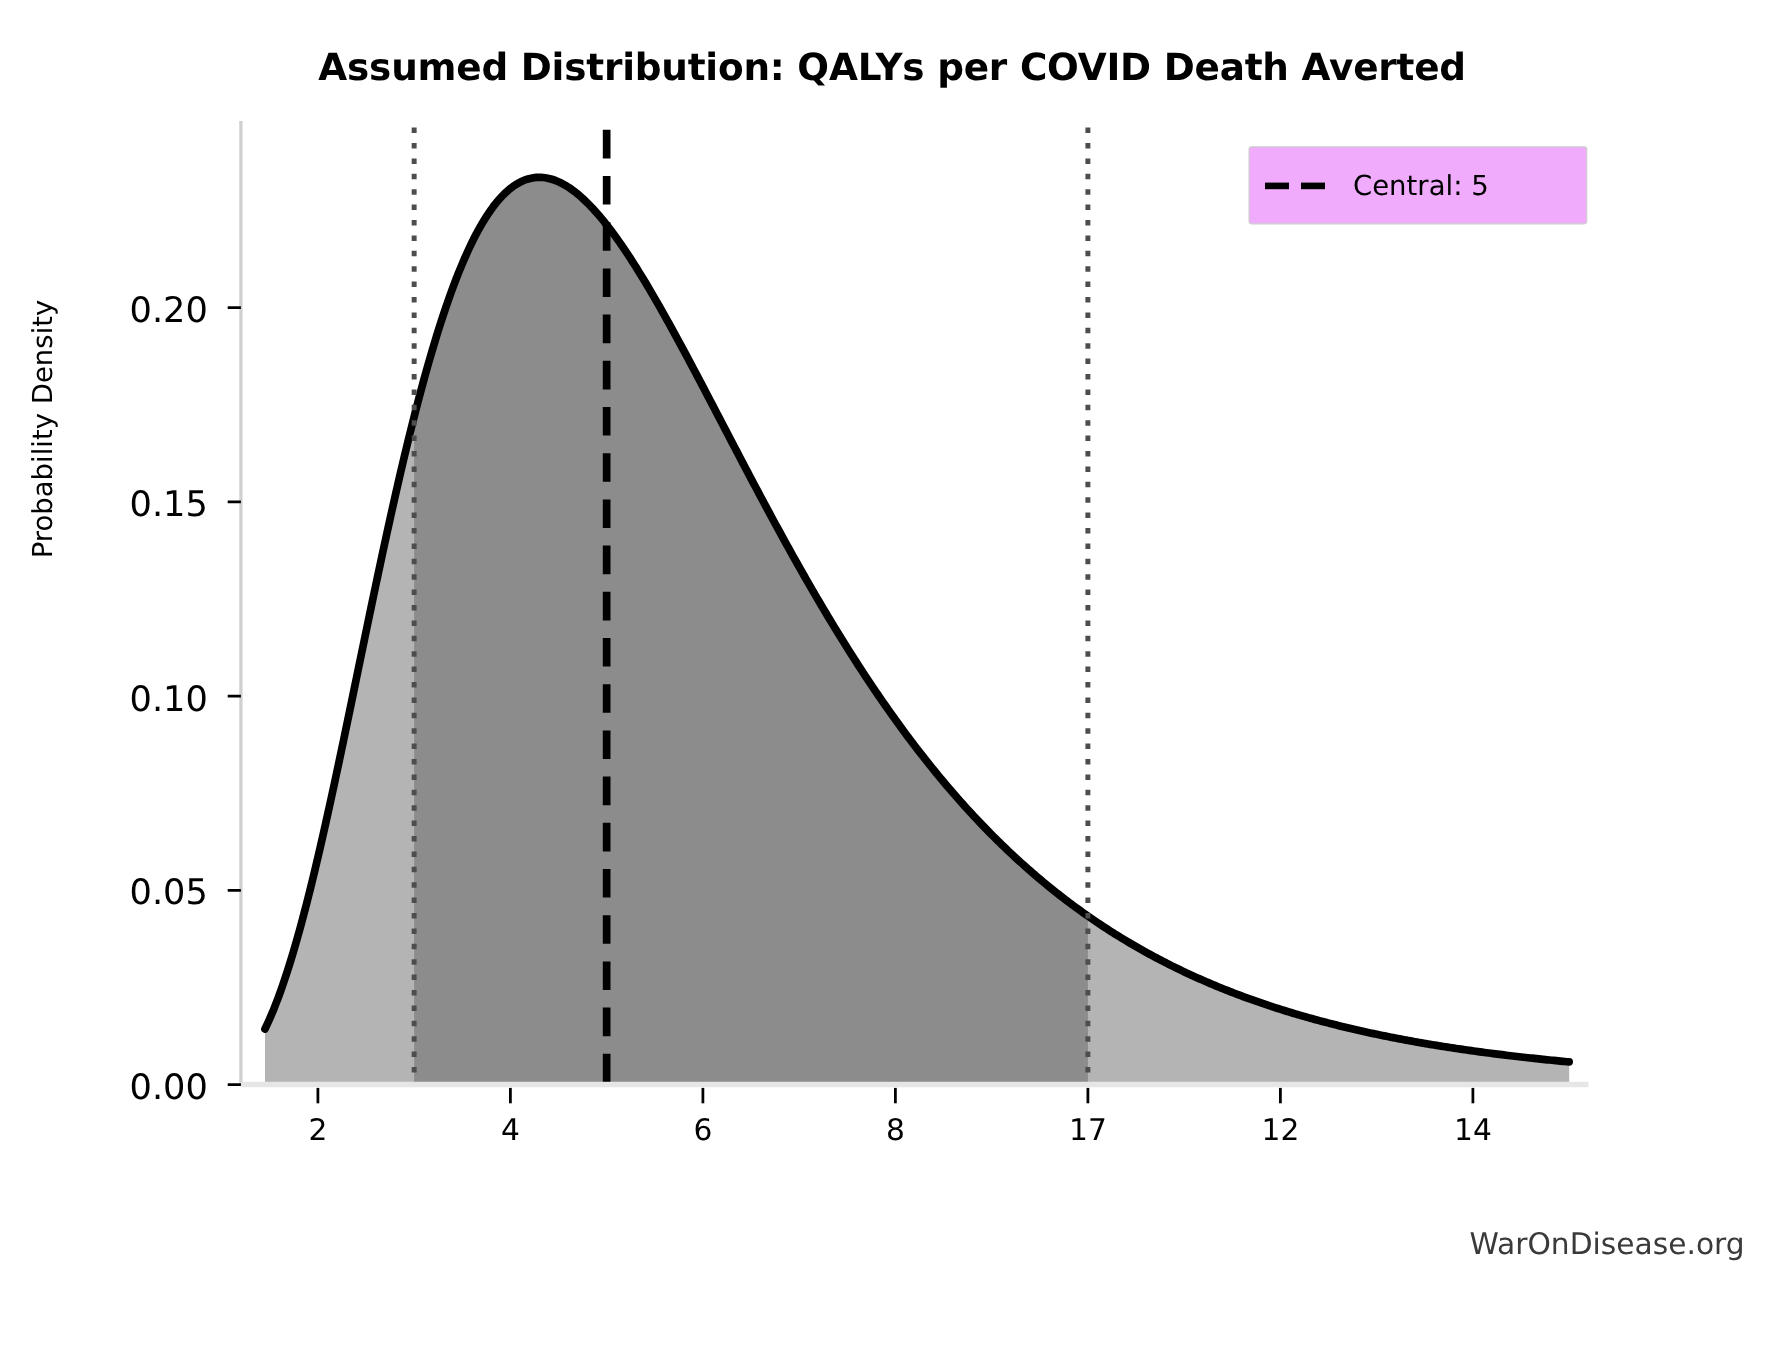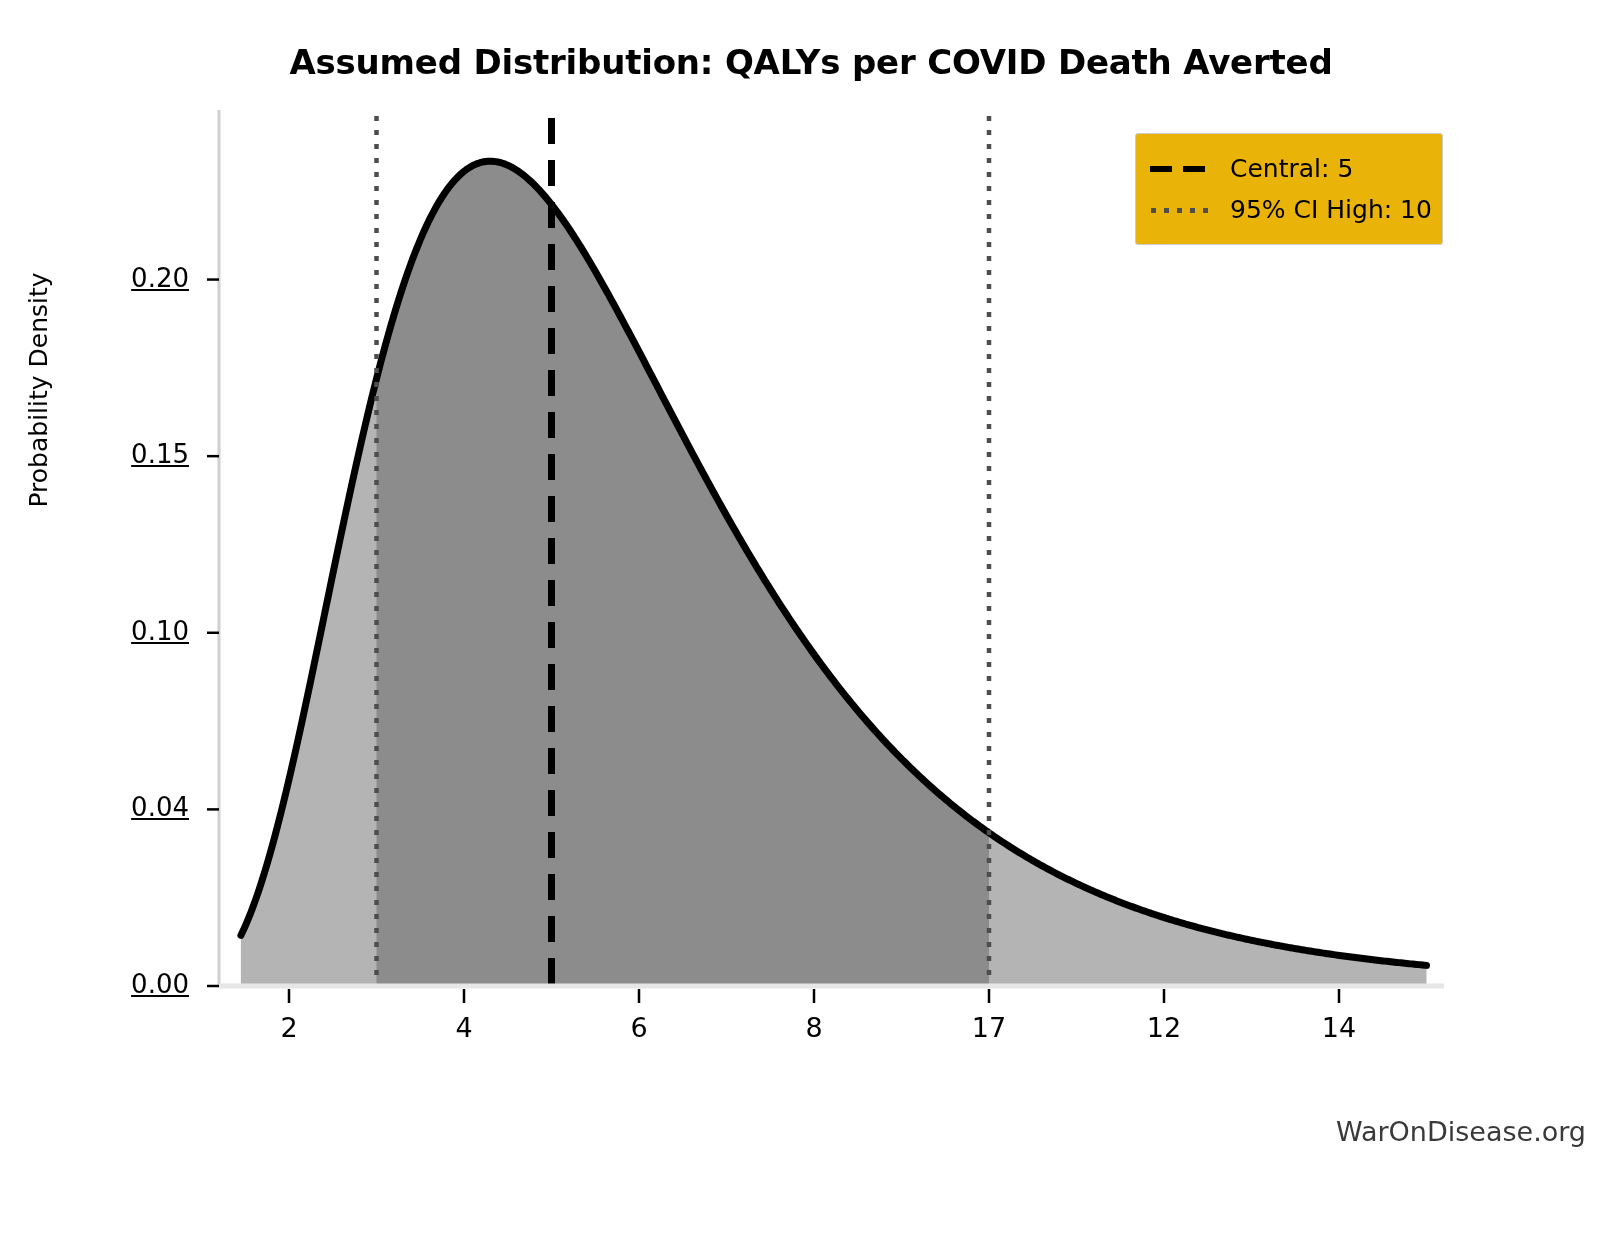--- a/index.html
+++ b/index.html
@@ -49,24 +49,23 @@
     left: 215px;
     top: 1082px;
     width: 1190px;
     text-align: center;
     font-size: 27px;
     color: #000000;
   }
   .ytick-label {
     position: absolute;
     text-align: right;
-    font-size: 26px;
+    font-size: 32px;
     color: #000000;
     width: 110px;
-    text-decoration: underline;
   }
   .xtick-label {
     position: absolute;
     text-align: center;
     font-size: 27px;
     color: #000000;
     width: 80px;
   }
   .watermark {
     position: absolute;
@@ -77,21 +76,21 @@
     text-align: right;
   }
   .legend-box {
     position: absolute;
     left: 1131px;
     top: 133px;
     width: 308px;
     box-sizing: border-box;
     border: 1.2px solid #cccccc;
     border-radius: 3px;
-    background: #eab308;
+    background: #f0abfc;
     padding: 14px 12px 14px 14px;
   }
   .legend-row {
     display: flex;
     align-items: center;
     height: 41px;
   }
   .legend-swatch {
     width: 62px;
     height: 20px;
@@ -164,40 +163,36 @@
         <line x1="635" x2="635" y1="989" y2="1003" stroke="#000" stroke-width="2.5"></line>
         <line x1="810" x2="810" y1="989" y2="1003" stroke="#000" stroke-width="2.5"></line>
         <line x1="985.0000000000001" x2="985.0000000000001" y1="989" y2="1003" stroke="#000" stroke-width="2.5"></line>
         <line x1="1160" x2="1160" y1="989" y2="1003" stroke="#000" stroke-width="2.5"></line>
         <line x1="1335" x2="1335" y1="989" y2="1003" stroke="#000" stroke-width="2.5"></line>
       </g>
   </svg>
 
   <div id="ytick-labels">
       <div class="ytick-label" style="left: 75px; top: 969px;">0.00</div>
-      <div class="ytick-label" style="left: 75px; top: 792.387px;">0.04</div>
+      <div class="ytick-label" style="left: 75px; top: 792.387px;">0.05</div>
       <div class="ytick-label" style="left: 75px; top: 615.774px; text-align: right;">0.10</div>
       <div class="ytick-label" style="left: 75px; top: 439.161px;">0.15</div>
       <div class="ytick-label" style="left: 75px; top: 262.548px;">0.20</div>
     </div>
   <div id="xtick-labels">
       <div class="xtick-label" style="left: 245px; top: 1012px;">2</div>
       <div class="xtick-label" style="left: 420px; top: 1012px;">4</div>
       <div class="xtick-label" style="left: 595px; top: 1012px;">6</div>
       <div class="xtick-label" style="left: 770px; top: 1012px;">8</div>
       <div class="xtick-label" style="left: 945px; top: 1012px;">17</div>
       <div class="xtick-label" style="left: 1120px; top: 1012px; text-align: center;">12</div>
       <div class="xtick-label" style="left: 1295px; top: 1012px;">14</div>
     </div>
 
   <div class="legend-box">
     <div class="legend-row">
       <span class="legend-swatch dash-sw"></span>
       <span class="legend-label">Central: 5</span>
     </div>
-    <div class="legend-row">
-      <span class="legend-swatch dot-sw"></span>
-      <span class="legend-label">95% CI High: 10</span>
-    </div>
   </div>
 
   <div class="watermark">WarOnDisease.org</div>
 </div>
 
 </body></html>

